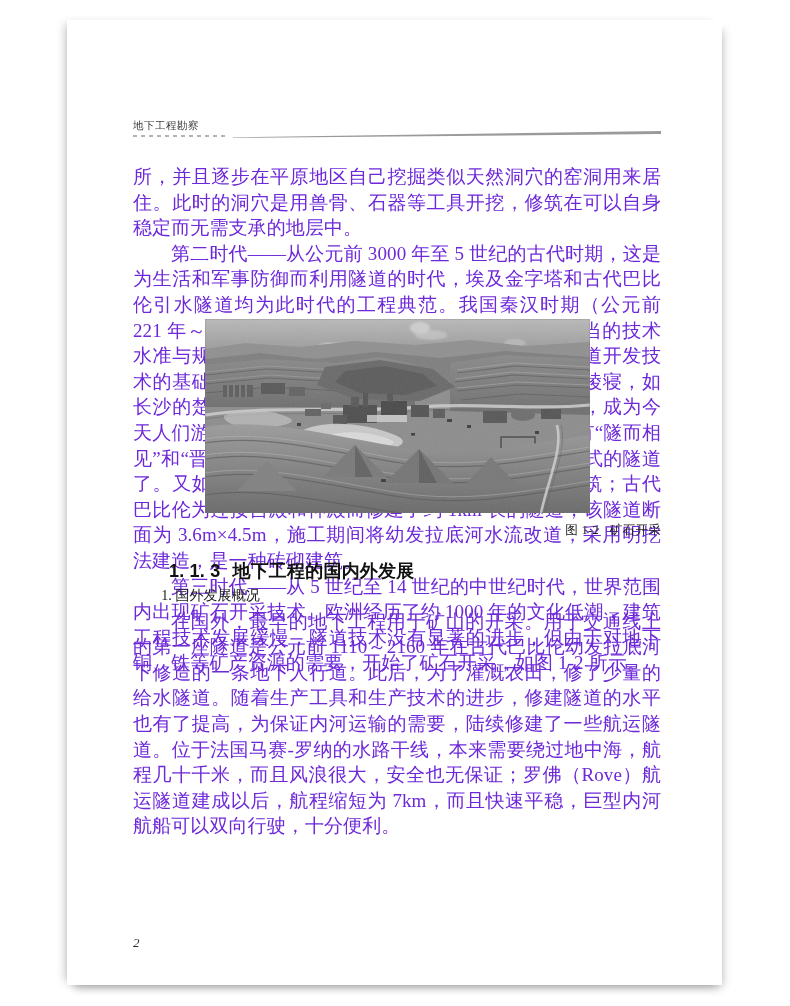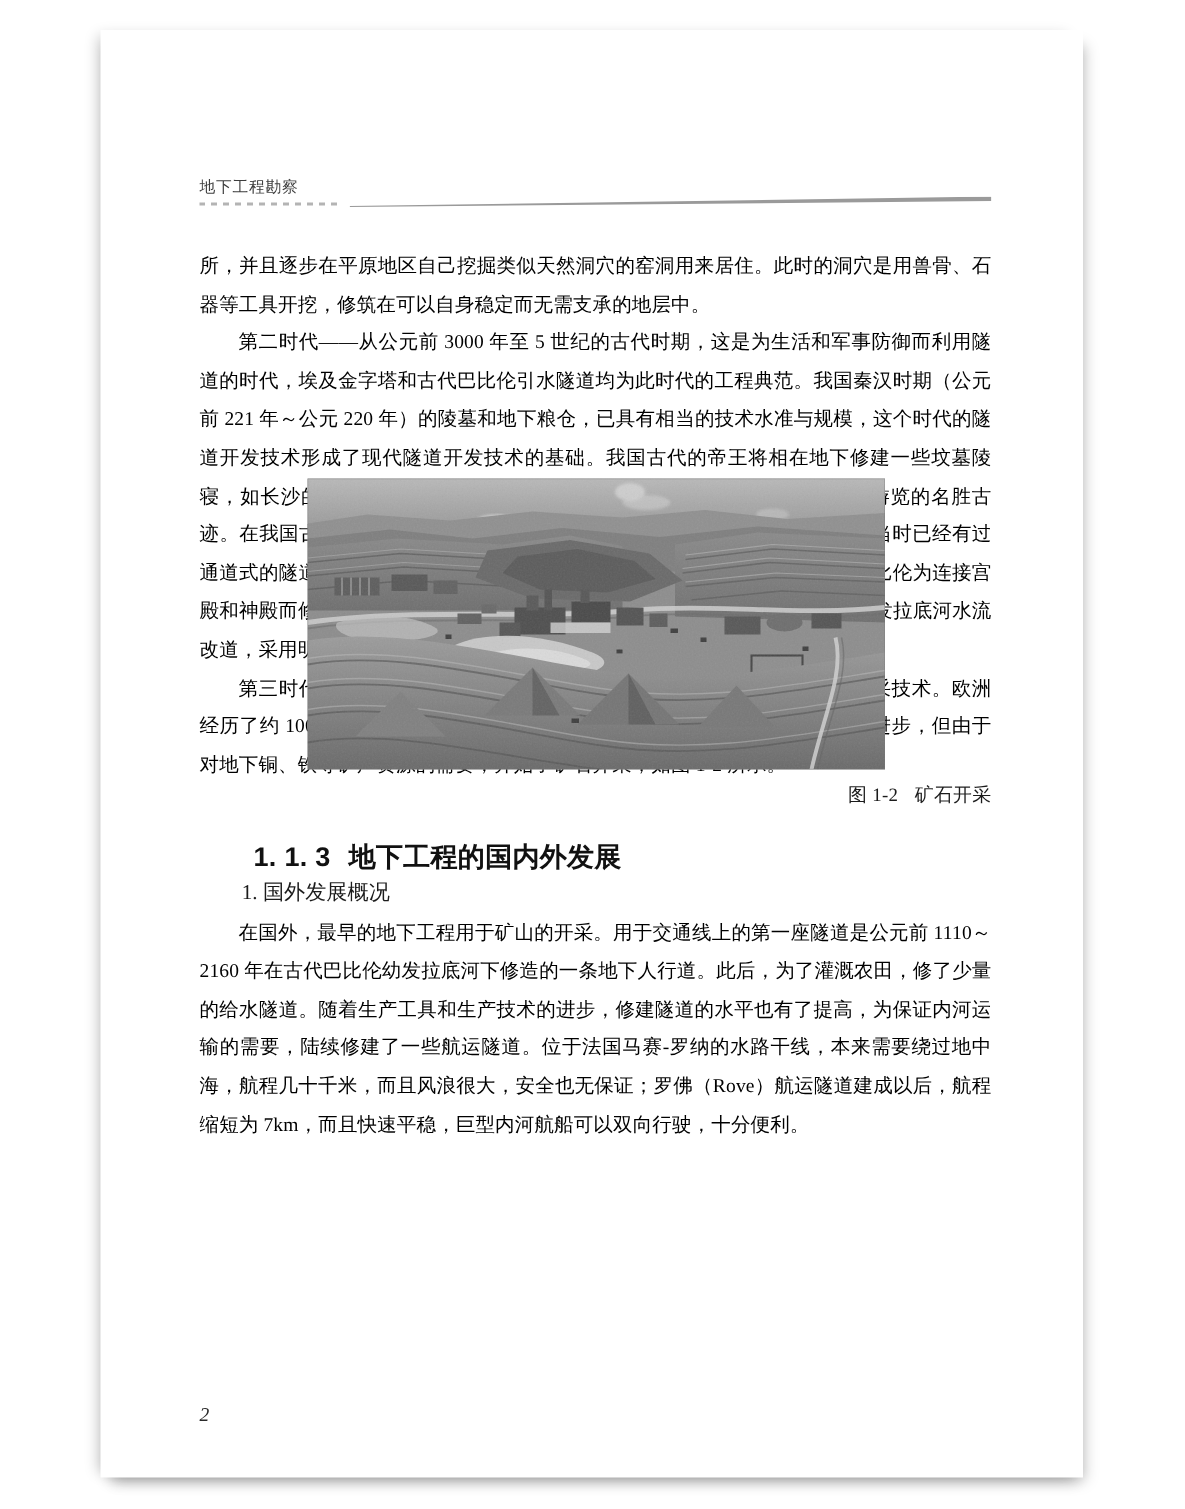--- a/index.html
+++ b/index.html
@@ -70,23 +70,23 @@
   #header-rule svg { display: block; }
 
   
   #text-column {
     position: absolute;
     left: 66px;
     top: 144px;
     width: 528px;
   }
   .body-par {
-    font-size: 13px;
+    font-size: 19px;
     line-height: 25.6px;
-    color: #000000;
+    color: #6d28d9;
     text-align: justify;
     text-justify: inter-ideograph;
     margin: 0;
     letter-spacing: 0.1px;
     font-family: Liberation Serif, serif;
   }
   .body-par.indent { text-indent: 2em; }
 
   
   #figure-block {

